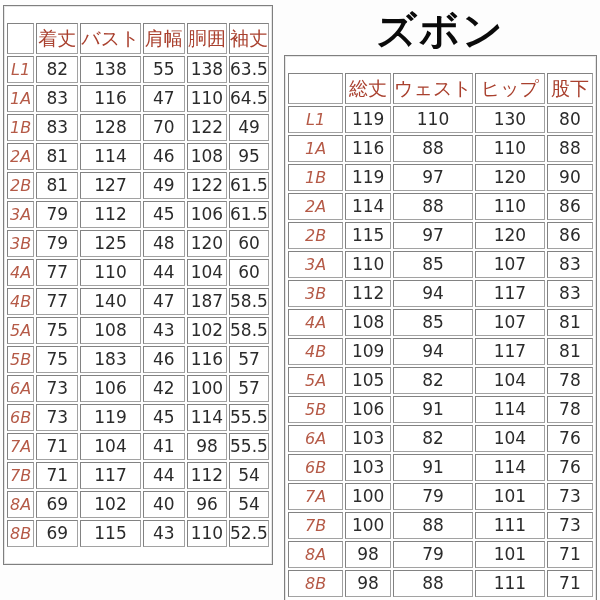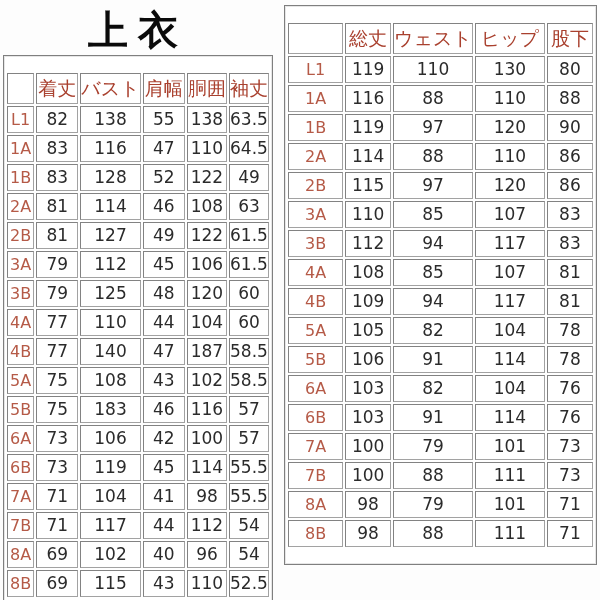--- a/index.html
+++ b/index.html
@@ -23,21 +23,21 @@
   table.sizetable { border-collapse:separate; border-spacing:2px; margin:14px auto; }
   table.sizetable th, table.sizetable td {
     border:1px solid; border-color:#828282 #a2a2a2 #a2a2a2 #828282;
     background:#ffffff; text-align:center; vertical-align:middle;
     padding:0; height:25px; line-height:25px;
   }
   table.sizetable thead th {
     color:#a9402e; font-weight:normal; font-size:19px; height:29px; line-height:29px;
     white-space:nowrap;
   }
-  table.sizetable tbody th { color:#b55a47; font-weight:normal; font-size:16px; }
+  table.sizetable tbody th { color:#b55a47; font-weight:normal; font-size:16px;font-style:italic; }
   table.sizetable tbody td { color:#2b2b2b; font-size:17px; }
   
   .t-jacket tr > *:nth-child(1){ width:28px; }
   .t-jacket tr > *:nth-child(2){ width:42px; }
   .t-jacket tr > *:nth-child(3){ width:52px; }
   .t-jacket tr > *:nth-child(4){ width:42px; }
   .t-jacket tr > *:nth-child(5){ width:38px; }
   .t-jacket tr > *:nth-child(6){ width:36px; }
   
   .t-pants tr > *:nth-child(1){ width:53px; }
@@ -45,21 +45,20 @@
   .t-pants tr > *:nth-child(3){ width:70px; }
   .t-pants tr > *:nth-child(4){ width:68px; }
   .t-pants tr > *:nth-child(5){ width:44px; }
 </style>
 </head>
 <body>
 
 <div class="canvas">
 
   <div class="section section-left">
-    <div class="chart-title">上衣</div>
     <div class="tframe">
       <table class="sizetable t-jacket">
           <thead>
             <tr>
               <th></th>
               <th>着丈</th>
               <th>バスト</th>
               <th>肩幅</th>
               <th>胴囲</th>
               <th>袖丈</th>
@@ -79,31 +78,31 @@
               <td>83</td>
               <td>116</td>
               <td>47</td>
               <td>110</td>
               <td>64.5</td>
             </tr>
             <tr>
               <th>1B</th>
               <td>83</td>
               <td>128</td>
-              <td>52</td>
+              <td>70</td>
               <td>122</td>
               <td>49</td>
             </tr>
             <tr>
               <th>2A</th>
               <td>81</td>
               <td>114</td>
               <td>46</td>
               <td>108</td>
-              <td>63</td>
+              <td>95</td>
             </tr>
             <tr>
               <th>2B</th>
               <td>81</td>
               <td>127</td>
               <td>49</td>
               <td>122</td>
               <td>61.5</td>
             </tr>
             <tr>
@@ -201,20 +200,21 @@
               <td>43</td>
               <td>110</td>
               <td>52.5</td>
             </tr>
           </tbody>
         </table>
     </div>
   </div>
 
   <div class="section section-right">
+    <div class="chart-title">ズボン</div>
     <div class="tframe">
       <table class="sizetable t-pants">
           <thead>
             <tr>
               <th></th>
               <th>総丈</th>
               <th>ウェスト</th>
               <th>ヒップ</th>
               <th>股下</th>
             </tr>

